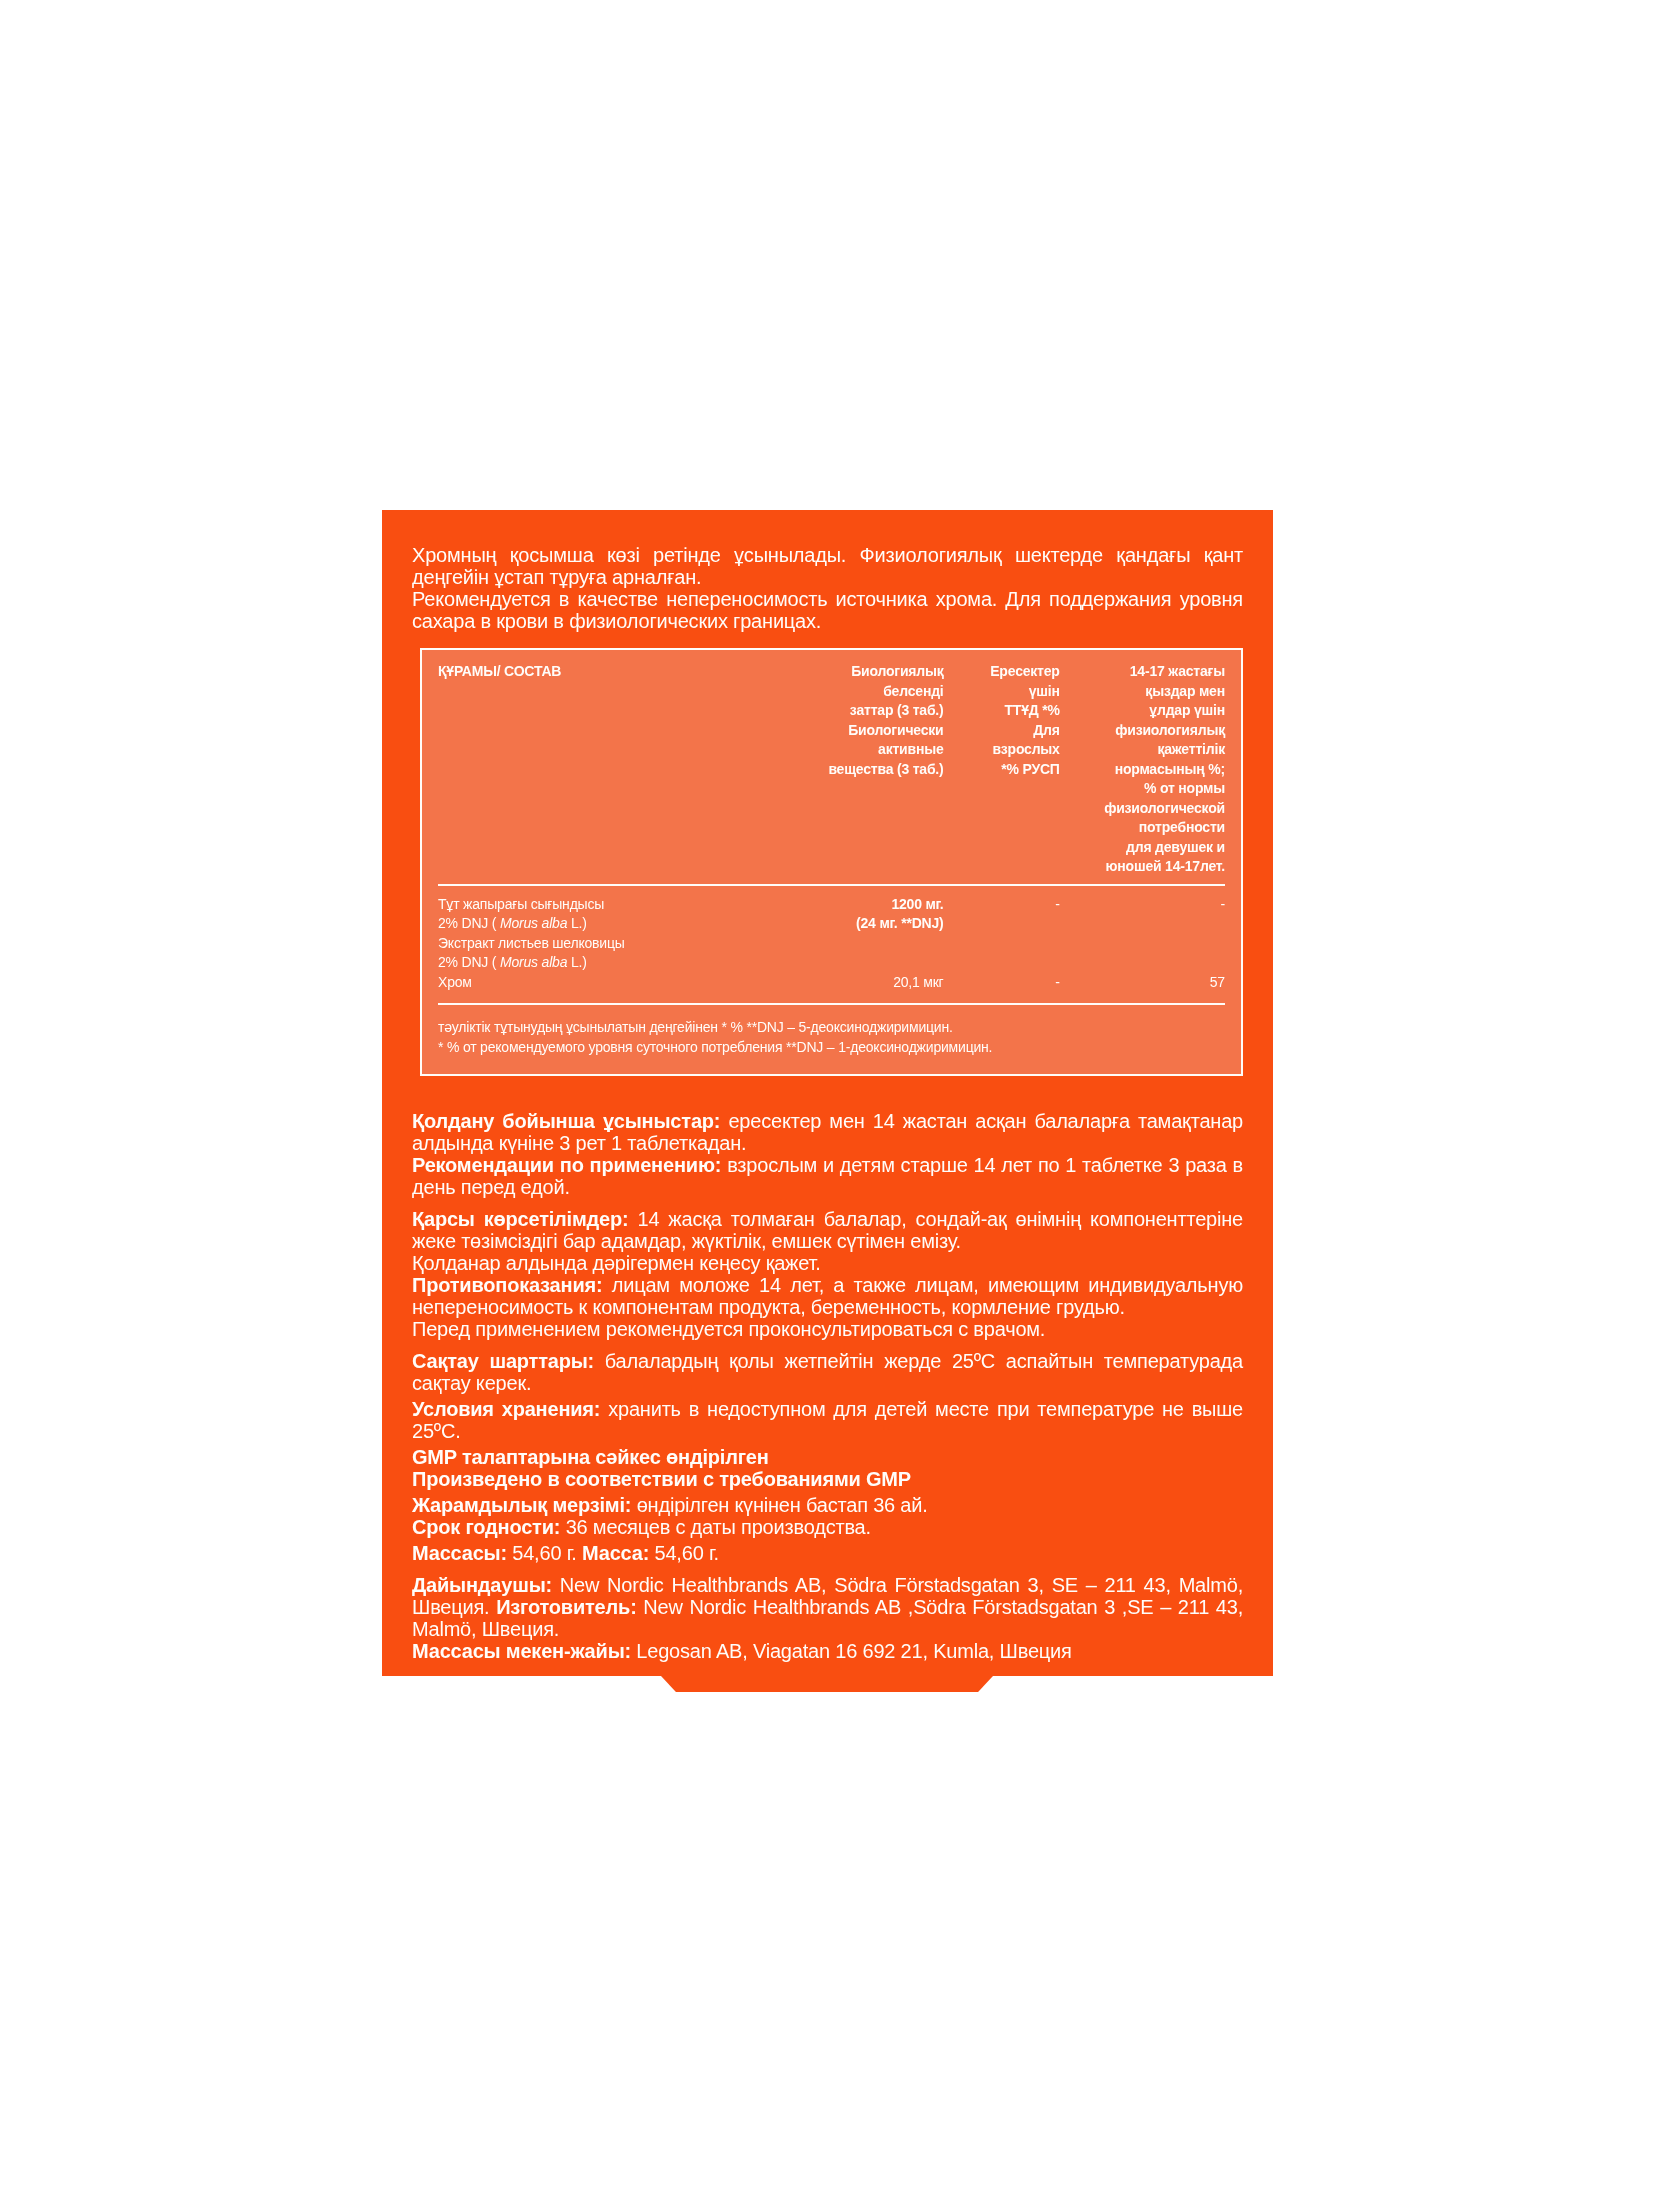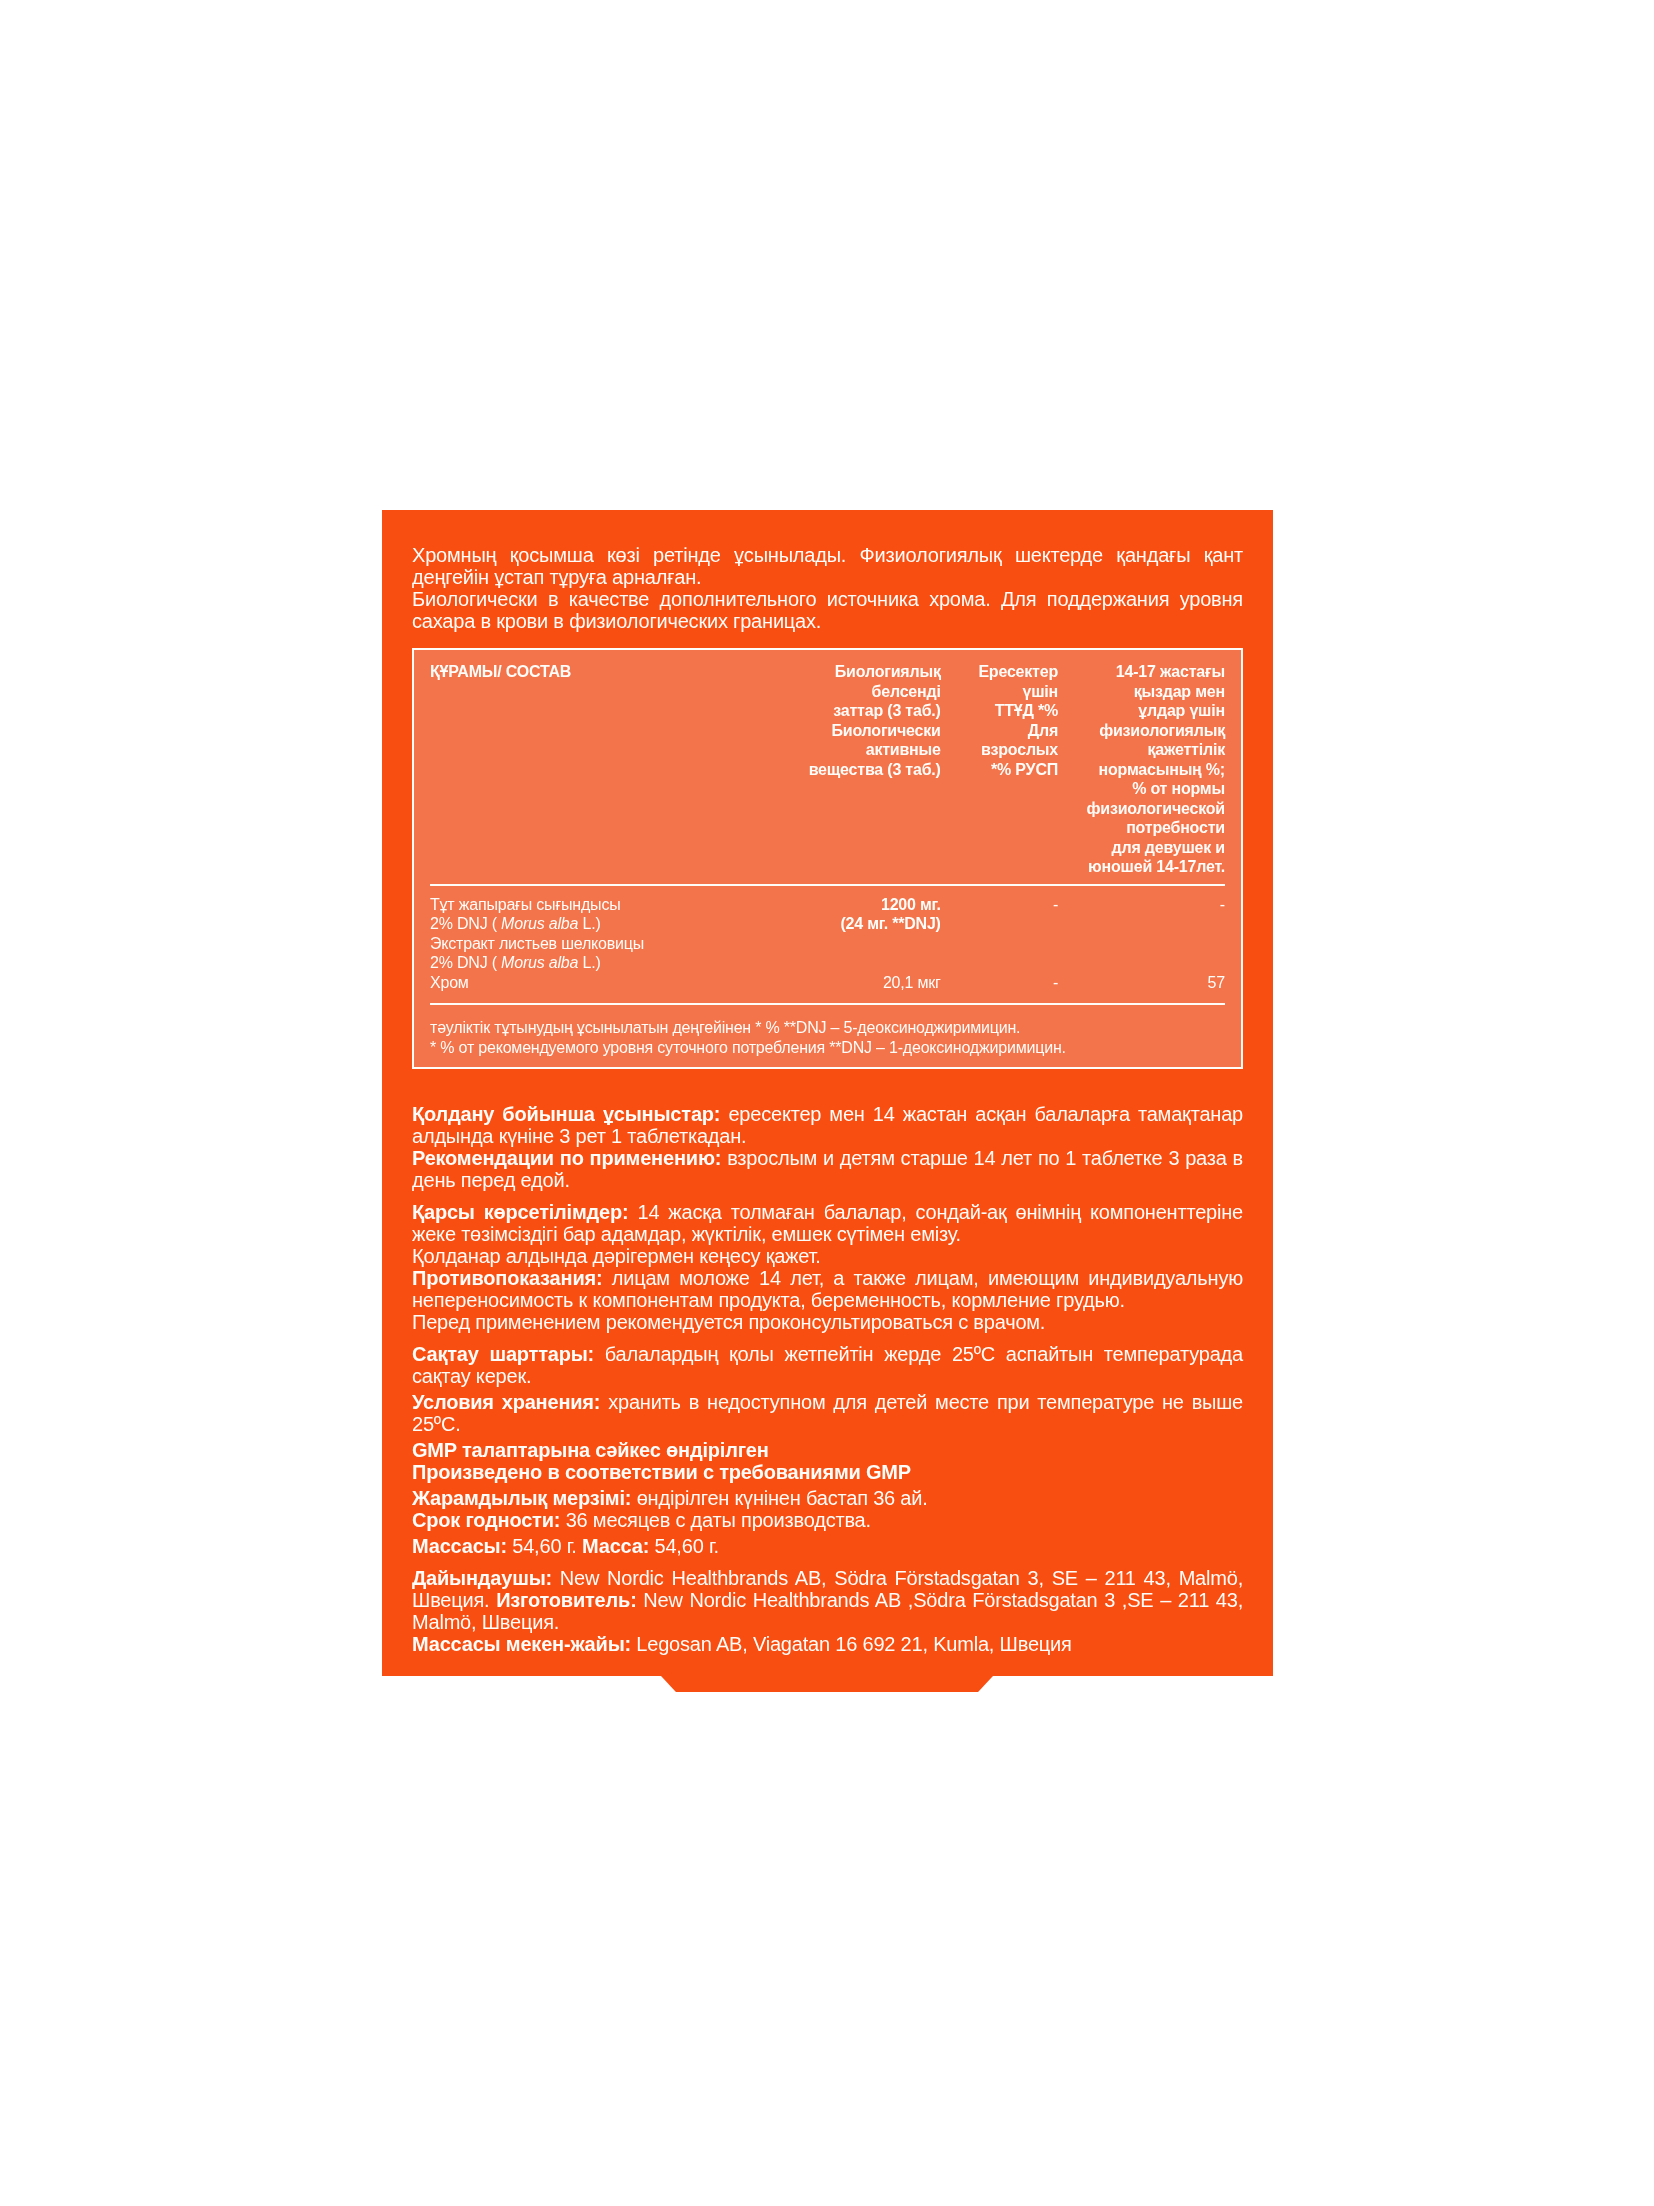--- a/index.html
+++ b/index.html
@@ -25,43 +25,43 @@
     clip-path:polygon(0 0,100% 0,95.5% 100%,4.5% 100%);
   }
   .para{margin:0;text-align:justify;}
   .lead{font-weight:bold;}
   .mt10{margin-top:10px;}
   .mt4{margin-top:4px;}
 
   .comp-table{
     border:2px solid var(--ink);
     background:var(--table);
-    margin:16px 0 34px 0;
-    padding:12px 16px 10px 16px;
-    font-size:16px;line-height:19.5px;letter-spacing:-0.2px;
+    margin:16px 0 34px 8px;
+    padding:12px 16px 17px 16px;
+    font-size:14px;line-height:19.5px;letter-spacing:-0.2px;
   }
   .t-grid{display:grid;grid-template-columns:42% 23% 14% 21%;align-items:start;}
   .rt{text-align:right;}
   .pre{white-space:pre-line;font-weight:bold;}
   .bold{font-weight:bold;}
   .sep{border:none;border-top:2px solid var(--ink);margin:7px 0;height:0;}
   .t-rows{padding:2px 0 4px 0;}
   .t-note{padding-top:6px;}
   .cell-pad{padding-right:6px;}
   .it{font-style:italic;}
 </style>
 </head>
 <body>
 
 <div class="page">
 
   <section class="panel">
 
     <p class="para">Хромның қосымша көзі ретінде ұсынылады. Физиологиялық шектерде қандағы қант деңгейін ұстап тұруға арналған.</p>
-    <p class="para">Биологически в качестве дополнительного источника хрома. Для поддержания уровня сахара в крови в физиологических границах.</p>
+    <p class="para">Рекомендуется в качестве непереносимость источника хрома. Для поддержания уровня сахара в крови в физиологических границах.</p>
 
     <div class="comp-table">
 
       <div class="t-grid">
         <div class="bold">ҚҰРАМЫ/ СОСТАВ</div>
         <div class="bold pre rt cell-pad">Биологиялық
 белсенді
 заттар (3 таб.)
 Биологически
 активные

